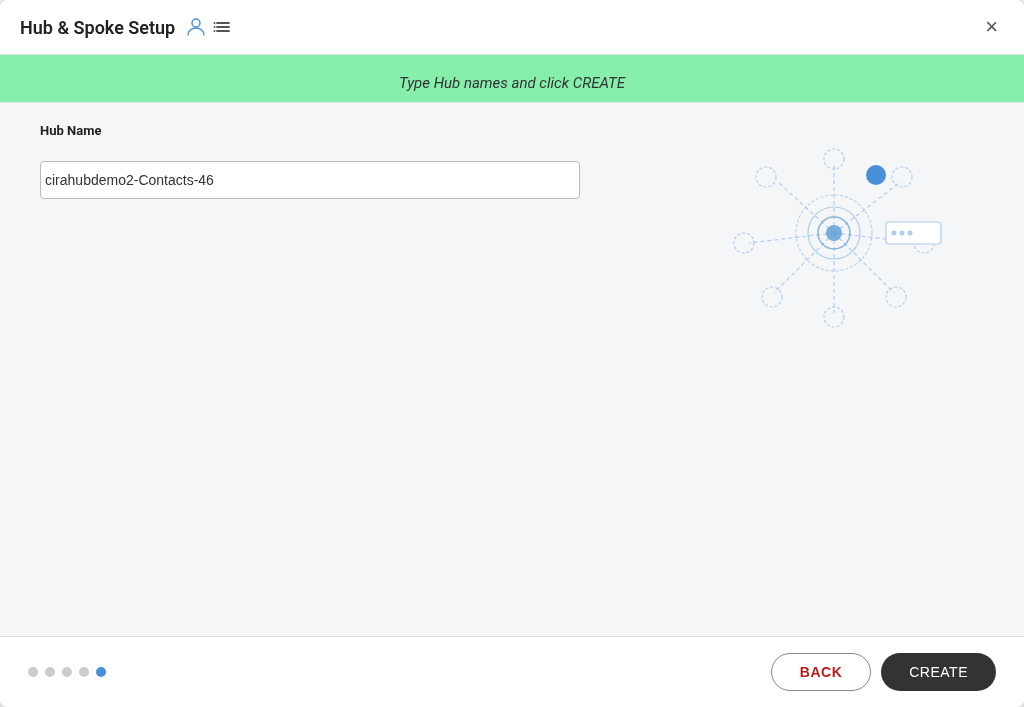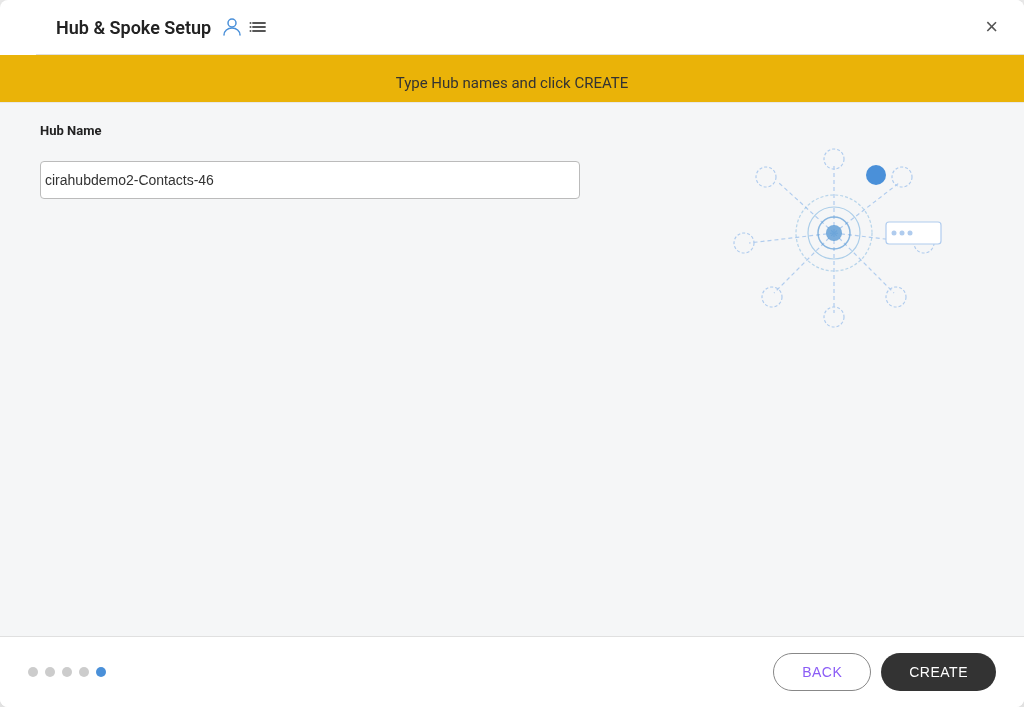--- a/index.html
+++ b/index.html
@@ -23,21 +23,20 @@
       position: relative;
     }
     
     .modal-header {
       display: flex;
       align-items: center;
       justify-content: space-between;
       padding: 14px 20px 14px 20px;
       border-bottom: 1px solid #e0e0e0;
       background: #fff;
-      margin-left: 36px;
     }
     .header-left {
       display: flex;
       align-items: center;
       gap: 10px;
     }
     .header-title {
       font-size: 18px;
       font-weight: 600;
       color: #222;
@@ -138,22 +137,22 @@
     .footer-buttons {
       display: flex;
       gap: 10px;
     }
     .btn-back {
       background: #fff;
       border: 1.5px solid #888;
       border-radius: 20px;
       padding: 10px 28px;
       font-size: 14px;
-      font-weight: 400;
-      color: #8b5cf6;
+      font-weight: 700;
+      color: #b91c1c;
       cursor: pointer;
       letter-spacing: 0.5px;
     }
     .btn-create {
       background: #333;
       border: none;
       border-radius: 20px;
       padding: 10px 28px;
       font-size: 14px;
       font-weight: 400;
@@ -184,21 +183,21 @@
           <circle cx="3.5" cy="7" r="1" fill="#555"></circle>
           <circle cx="3.5" cy="11" r="1" fill="#555"></circle>
           <circle cx="3.5" cy="15" r="1" fill="#555"></circle>
         </svg>
       </div>
     </div>
     <button class="close-btn">×</button>
   </div>
 
   <div style="background:#f5f6f7; padding-top:0;">
-    <div style="background:#eab308; padding: 18px 0 10px 0; text-align:center; border-bottom: 1px solid #e8e8e8;">
+    <div style="background:#86efac; padding: 18px 0 10px 0; text-align:center; border-bottom: 1px solid #e8e8e8; font-style: italic;">
       <span class="modal-subtitle" style="font-size:15px; color:#333;">Type Hub names and click CREATE</span>
     </div>
   </div>
 
   <div class="modal-body">
     <div class="left-panel">
       <label class="hub-name-label">Hub Name</label>
       <input class="hub-name-input" type="text" value="cirahubdemo2-Contacts-46" style="">
     </div>
     <div class="right-panel">

